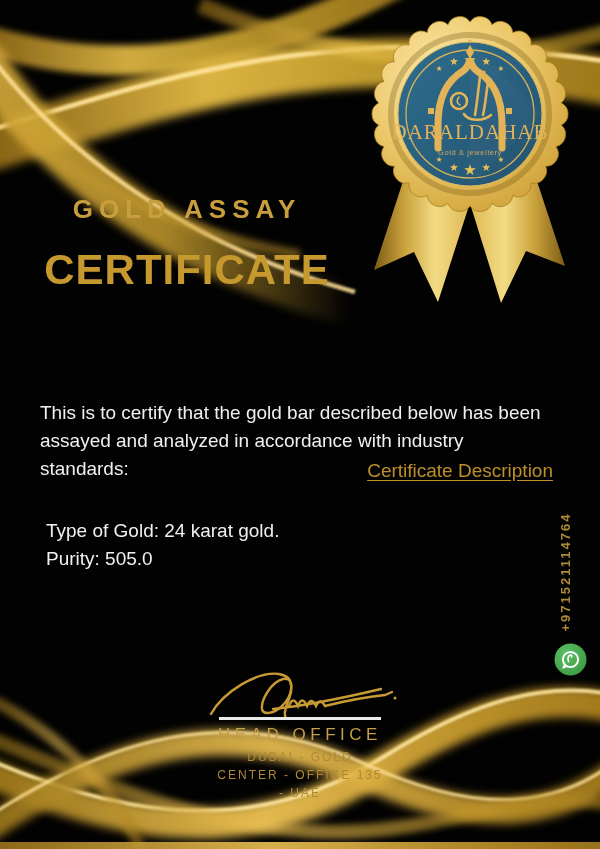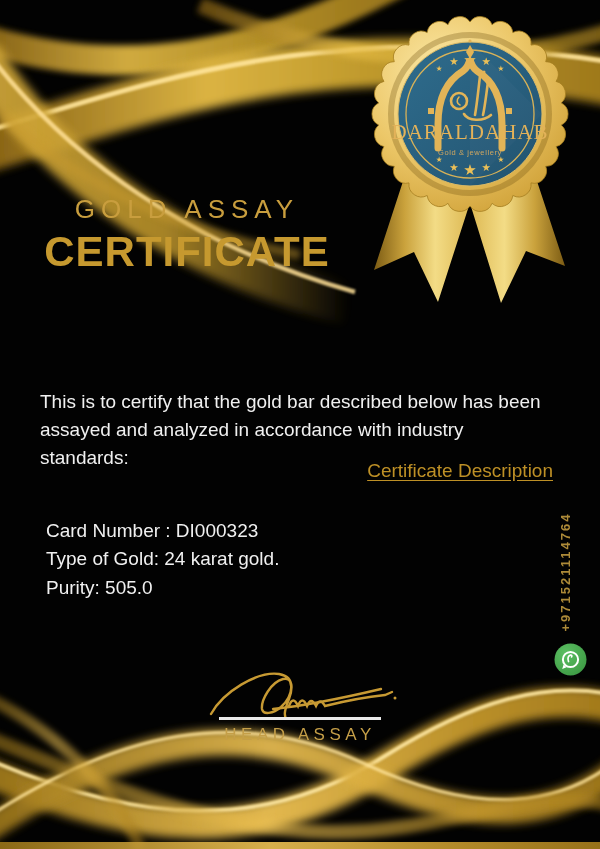--- a/index.html
+++ b/index.html
@@ -12,24 +12,24 @@
   .waves{position:absolute;left:0;pointer-events:none}
   .waves.top{top:0}
   .waves.bottom{bottom:0}
 
   .badge{position:absolute;left:360px;top:8px;width:220px;height:302px}
   .star{fill:#ecc058}
   .brand-text{font-family:"Liberation Serif",serif;letter-spacing:1px;fill:#e3b259}
   .tagline-text{font-family:"Liberation Sans",sans-serif;letter-spacing:.6px;fill:#cfa660}
 
   .title-block{position:absolute;left:41px;top:194px;width:292px;text-align:center;color:#C99E3E}
-  .subtitle{font-size:26px;letter-spacing:6px;font-weight:400;white-space:nowrap}
-  .main-title{font-size:42px;font-weight:700;letter-spacing:1px;color:#C6992F;margin-top:3px;white-space:nowrap}
-
-  .intro{position:absolute;left:40px;top:369px;width:514px;font-size:19px;line-height:28px;color:#F0F0F0}
+  .subtitle{font-size:26px;letter-spacing:6px;font-weight:700;white-space:nowrap}
+  .main-title{font-size:42px;font-weight:700;letter-spacing:1px;color:#C6992F;margin-top:21px;white-space:nowrap}
+
+  .intro{position:absolute;left:40px;top:380px;width:514px;font-size:19px;line-height:28px;color:#F0F0F0}
   .section-heading-wrap{position:absolute;left:48px;top:460px;width:505px;text-align:right}
   .section-heading{color:#BE9026;font-size:19px;text-decoration:underline;text-underline-offset:3px}
 
   .details{position:absolute;left:46px;top:517px;font-size:19px;line-height:28.3px;color:#F0F0F0}
 
   .signature{position:absolute;left:203px;top:662px;width:200px;height:58px}
   .sig-rule{position:absolute;left:219px;top:717px;width:162px;height:2.5px;background:#EAEAEA}
   .head-office{position:absolute;left:0;top:725px;width:600px;text-align:center;
     font-size:17px;letter-spacing:4.5px;color:#C59F48;white-space:nowrap}
   .address{position:absolute;left:0;top:748px;width:600px;text-align:center;
@@ -161,36 +161,40 @@
     <div class="main-title">CERTIFICATE</div>
   </div>
 
   <p class="intro">This is to certify that the gold bar described below has been assayed and analyzed in accordance with industry standards:</p>
 
   <div class="section-heading-wrap">
     <span class="section-heading">Certificate Description</span>
   </div>
 
   <div class="details">
-    <div>Card Number : DI000323</div>
     <div>Type of Gold: 24 karat gold.</div>
     <div>Purity: 505.0</div>
   </div>
 
   <svg class="signature" viewBox="0 0 200 58">
     <g stroke="#C79A33" stroke-width="2.4" fill="none" stroke-linecap="round">
       <path d="M8,52 C20,30 54,9 76,12 C94,15 90,34 78,45 C70,52 60,53 59,47 C58,38 68,20 80,17 C90,15 90,26 86,37 C82,47 80,54 84,58"></path>
       <path d="M86,44 Q90,33 95,44 Q99,33 104,44 Q108,34 113,44 Q117,35 122,44 C134,41 162,35 182,33 L189,30"></path>
       <path d="M70,47 C100,44 140,36 178,27"></path>
     </g>
     <circle cx="192" cy="36" r="1.5" fill="#C79A33"></circle>
   </svg>
   <div class="sig-rule"></div>
 
-  <div class="head-office">HEAD ASSAY</div>
+  <div class="head-office">HEAD OFFICE</div>
+  <div class="address">
+    <div>DUBAI - GOLD</div>
+    <div>CENTER - OFFICE 135</div>
+    <div>- UAE</div>
+  </div>
 
   <div class="phone">+971521114764</div>
   <svg class="wa-icon" viewBox="0 0 33 33">
     <defs>
       <radialGradient id="waG" cx=".35" cy=".3" r=".9">
         <stop offset="0" stop-color="#5cbf63"></stop>
           <stop offset="1" stop-color="#39953f"></stop>
       </radialGradient>
     </defs>
     <circle cx="16.5" cy="16.5" r="16" fill="url(#waG)"></circle>

